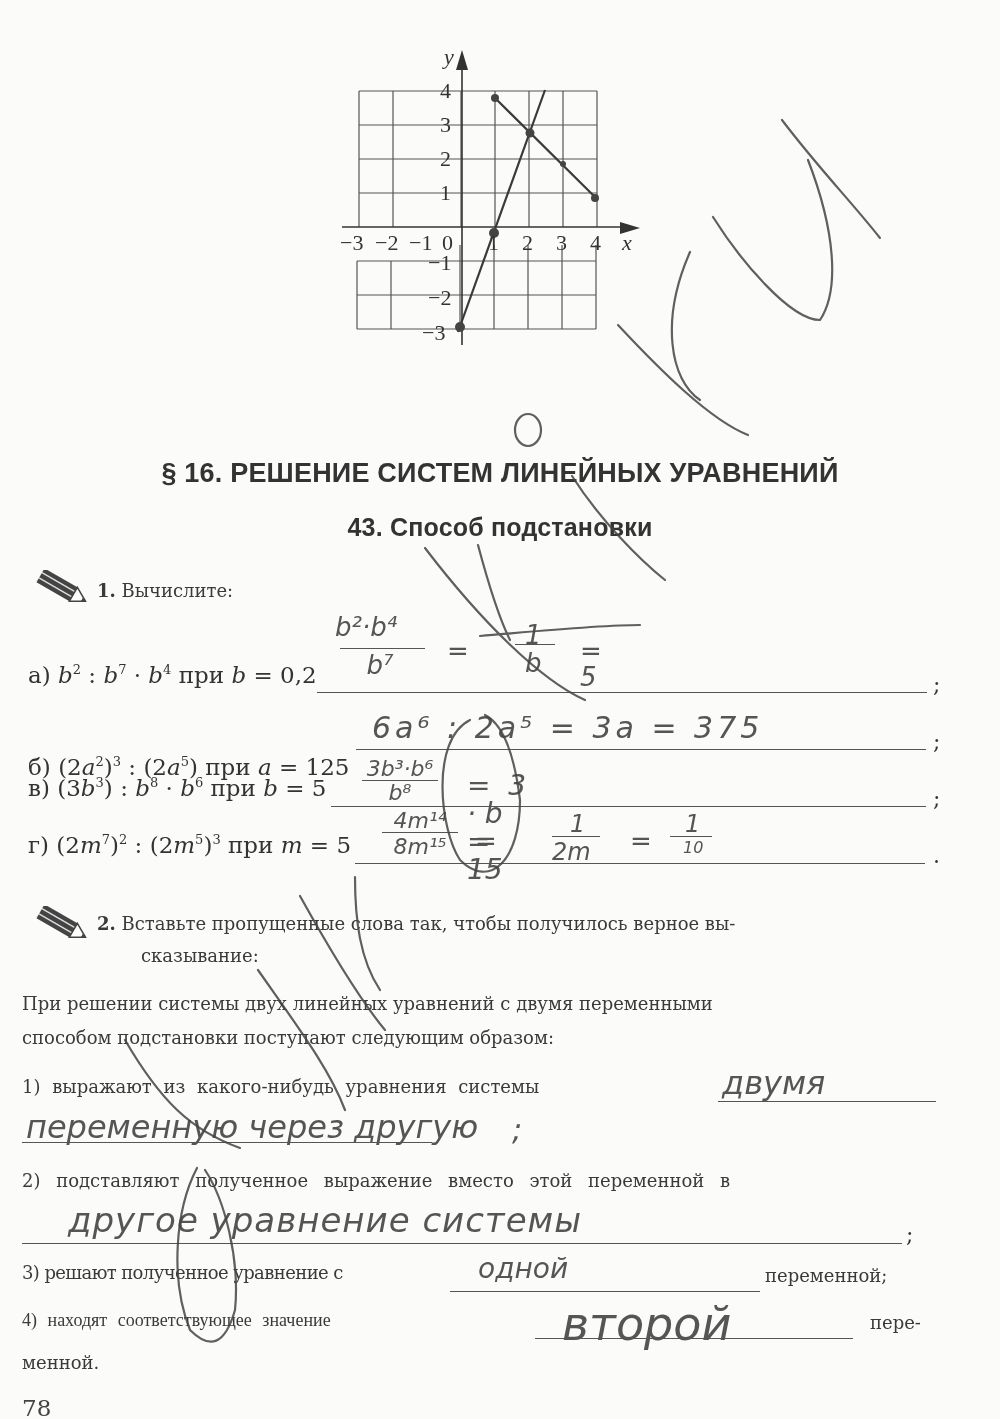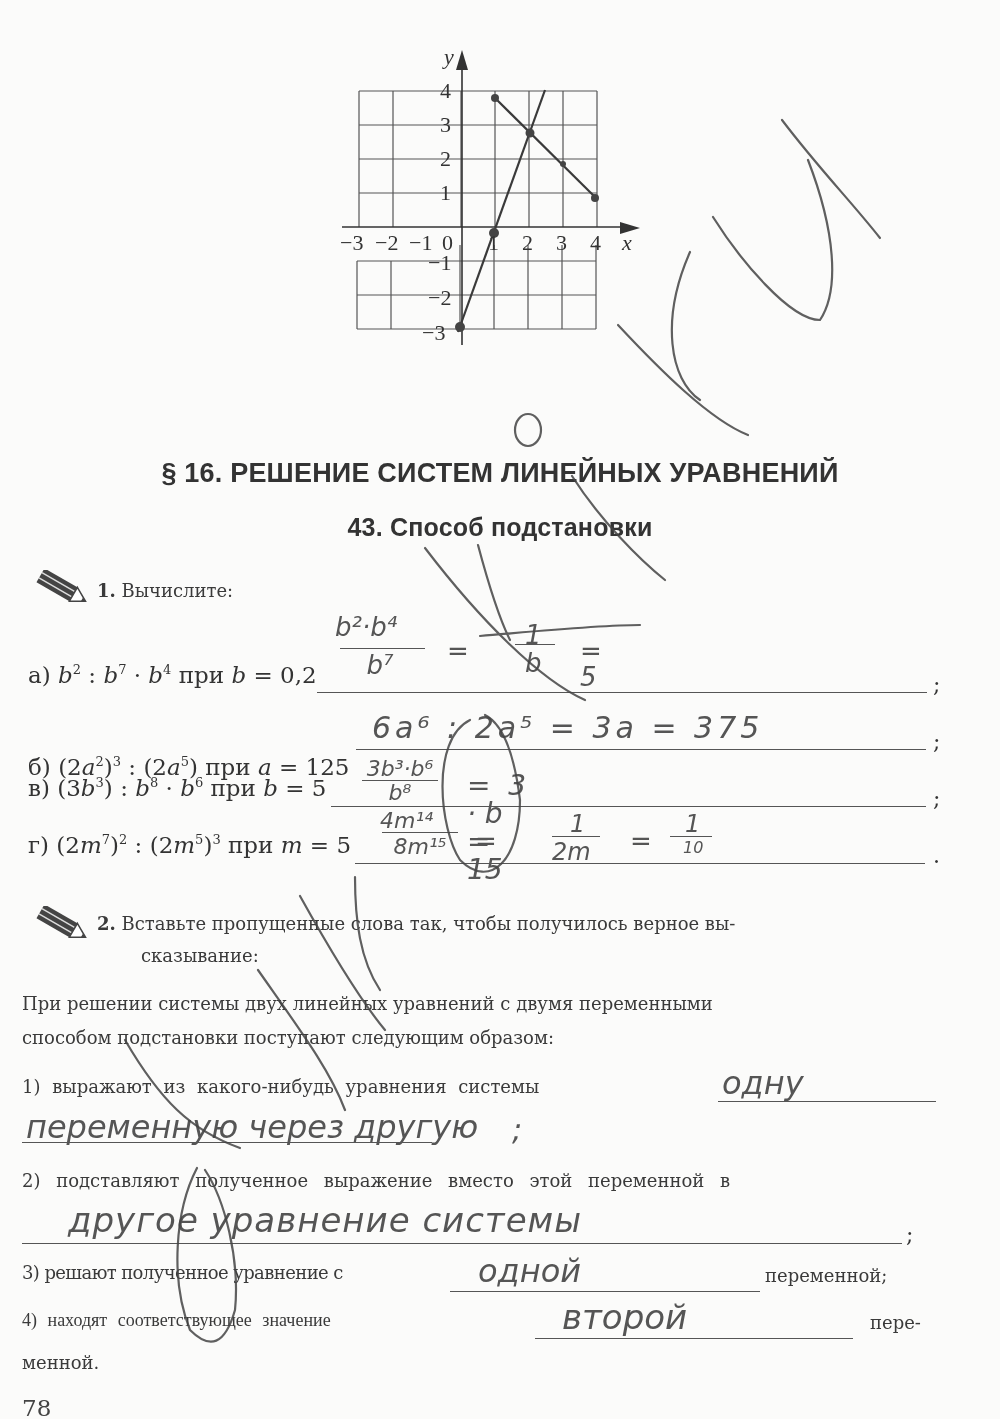--- a/index.html
+++ b/index.html
@@ -147,21 +147,21 @@
   <div style="position:absolute;left:0;top:24px;width:80px;text-align:center;">b⁸</div>
   <div style="position:absolute;left:107px;top:14px;font-size:28px;">=&nbsp;&nbsp;3 · b = 15</div>
 </div>
 
 <div class="abs cond" style="left:28px;top:832px;">
   <span>г)</span> (2<span class="i">m</span><sup>7</sup>)<sup>2</sup> : (2<span class="i">m</span><sup>5</sup>)<sup>3</sup> при <span class="i">m</span> = 5
 </div>
 <div class="line" style="left:355px;top:863px;width:570px;"></div>
 <span class="abs" style="left:933px;top:843px;font-size:22px;">.</span>
 <div class="abs hand" style="left:380px;top:810px;font-size:22px;line-height:1;">
-  <div style="position:absolute;left:0;top:0;width:80px;">4m¹⁴</div>
+  <div style="position:absolute;left:0;top:0;width:80px;text-align:center;">4m¹⁴</div>
   <div style="position:absolute;left:2px;top:22px;width:76px;border-top:1.4px solid #555;"></div>
   <div style="position:absolute;left:0;top:26px;width:80px;text-align:center;">8m¹⁵</div>
   <div style="position:absolute;left:95px;top:18px;font-size:26px;">=</div>
   <div style="position:absolute;left:190px;top:2px;font-size:24px;">1</div>
   <div style="position:absolute;left:172px;top:26px;width:48px;border-top:1.4px solid #555;"></div>
   <div style="position:absolute;left:172px;top:30px;font-size:24px;">2m</div>
   <div style="position:absolute;left:250px;top:18px;font-size:26px;">=</div>
   <div style="position:absolute;left:305px;top:2px;font-size:24px;">1</div>
   <div style="position:absolute;left:290px;top:26px;width:42px;border-top:1.4px solid #555;"></div>
   <div style="position:absolute;left:303px;top:30px;font-size:16px;">10</div>
@@ -180,38 +180,38 @@
   <b>2.</b>
   <span>Вставьте пропущенные слова так, чтобы получилось верное вы-</span>
 </div>
 <div class="abs task-text" style="left:97px;top:945px;margin-left:44px;">сказывание:</div>
 
 <div class="abs task-text" style="left:22px;top:993px;white-space:nowrap;">При решении системы двух линейных уравнений с двумя переменными</div>
 <div class="abs task-text" style="left:22px;top:1027px;white-space:nowrap;">способом подстановки поступают следующим образом:</div>
 
 <div class="abs task-text" style="left:22px;top:1076px;white-space:nowrap;word-spacing:6px;">1) выражают из какого-нибудь уравнения системы</div>
 <div class="line" style="left:718px;top:1101px;width:218px;"></div>
-<div class="abs hand" style="left:722px;top:1064px;font-size:32px;">одну</div>
+<div class="abs hand" style="left:722px;top:1064px;font-size:32px;">двумя</div>
 <div class="line" style="left:22px;top:1142px;width:410px;"></div>
 <div class="abs hand" style="left:26px;top:1108px;font-size:32px;white-space:nowrap;">переменную через другую</div>
 <span class="abs hand" style="left:512px;top:1112px;font-size:30px;">;</span>
 
 <div class="abs task-text" style="left:22px;top:1170px;white-space:nowrap;word-spacing:10px;">2) подставляют полученное выражение вместо этой переменной в</div>
 <div class="line" style="left:22px;top:1243px;width:880px;"></div>
 <div class="abs hand" style="left:68px;top:1200px;font-size:34px;white-space:nowrap;letter-spacing:1px;">другое уравнение системы</div>
 <span class="abs" style="left:906px;top:1222px;font-size:22px;">;</span>
 
 <div class="abs task-text" style="left:22px;top:1262px;white-space:nowrap;letter-spacing:-0.6px;">3) решают полученное уравнение с</div>
 <div class="line" style="left:450px;top:1291px;width:310px;"></div>
-<div class="abs hand" style="left:478px;top:1252px;font-size:32px;">одной</div>
+<div class="abs hand" style="left:478px;top:1252px;font-size:28px;">одной</div>
 <div class="abs task-text" style="left:765px;top:1265px;white-space:nowrap;">переменной;</div>
 
 <div class="abs task-text" style="left:22px;top:1310px;white-space:nowrap;word-spacing:6px;font-family:Liberation Serif, serif;">4) находят соответствующее значение</div>
 <div class="line" style="left:535px;top:1338px;width:318px;"></div>
-<div class="abs hand" style="left:562px;top:1297px;font-size:34px;">второй</div>
+<div class="abs hand" style="left:562px;top:1297px;font-size:46px;">второй</div>
 <div class="abs task-text" style="left:870px;top:1312px;white-space:nowrap;">пере-</div>
 <div class="abs task-text" style="left:22px;top:1352px;">менной.</div>
 
 <div class="abs" style="left:22px;top:1395px;font-size:23px;color:#444;">78</div>
 
 <svg width="1000" height="1419" style="left:0;top:0;pointer-events:none;">
   <g stroke="#444" stroke-width="2.2" fill="none" stroke-linecap="round" opacity="0.85">
 
     <path d="M 782 120 C 820 170, 850 200, 880 238"></path>
     <path d="M 808 160 C 835 230, 840 290, 820 320 C 790 320, 740 260, 713 217"></path>

